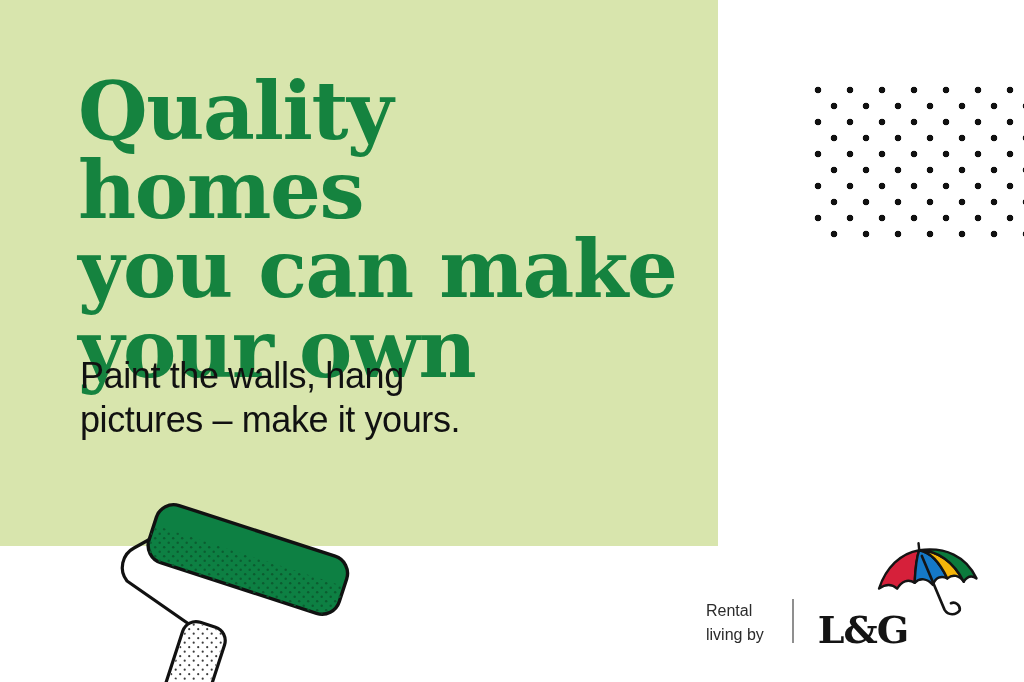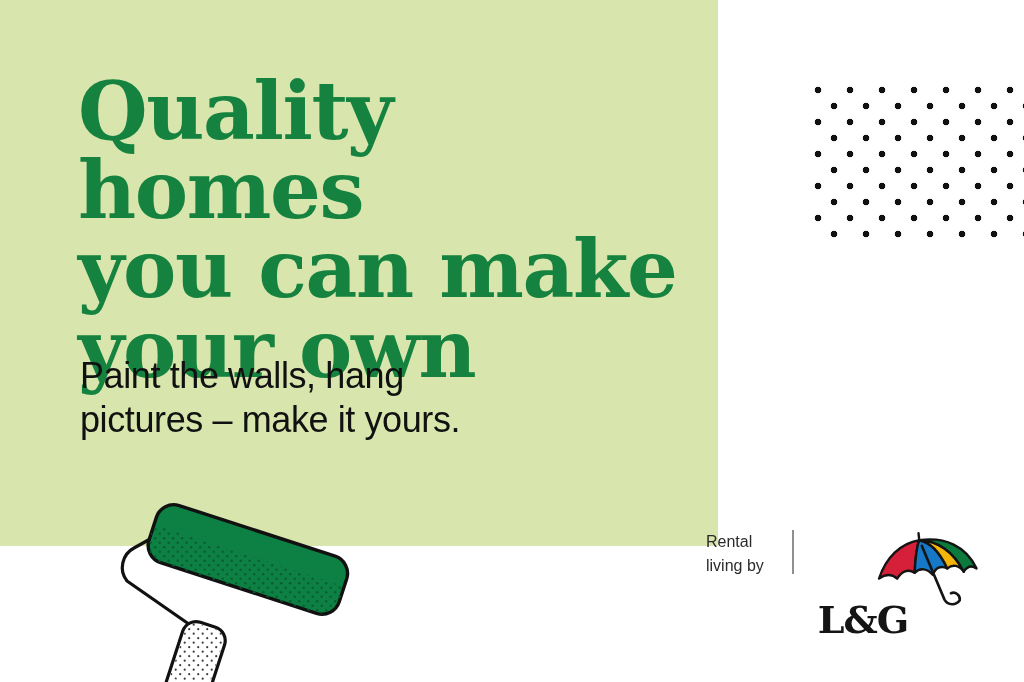--- a/index.html
+++ b/index.html
@@ -82,20 +82,21 @@
   }
 
   
   .logo-lockup {
     position: absolute;
     left: 706px;
     top: 530px;
     width: 300px;
     height: 125px;
     display: flex;
+    align-items: flex-end;
   }
   .logo-byline {
     font-family: "Liberation Sans", sans-serif;
     font-size: 16px;
     line-height: 1.5;
     color: #2b2b2b;
     white-space: pre-line;
     padding-bottom: 8px;
   }
   .logo-divider {

